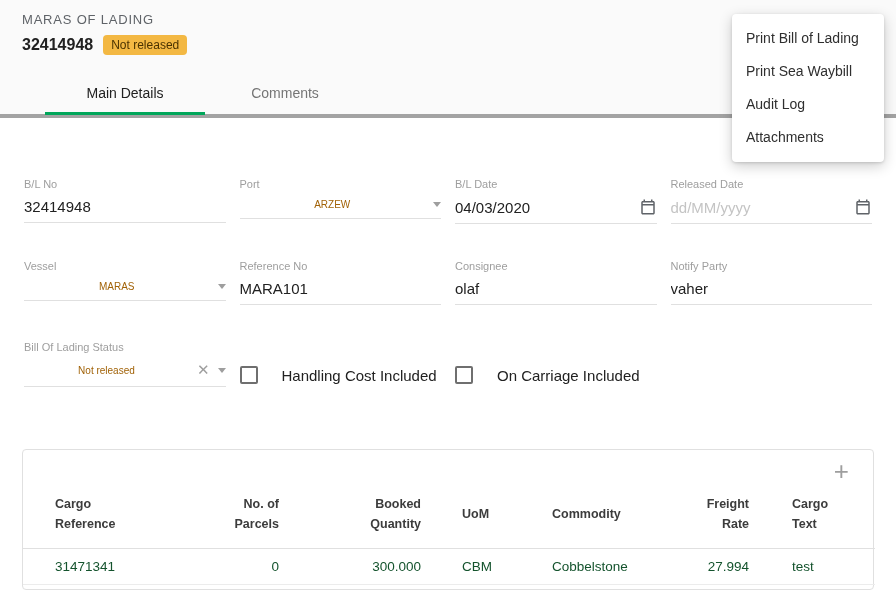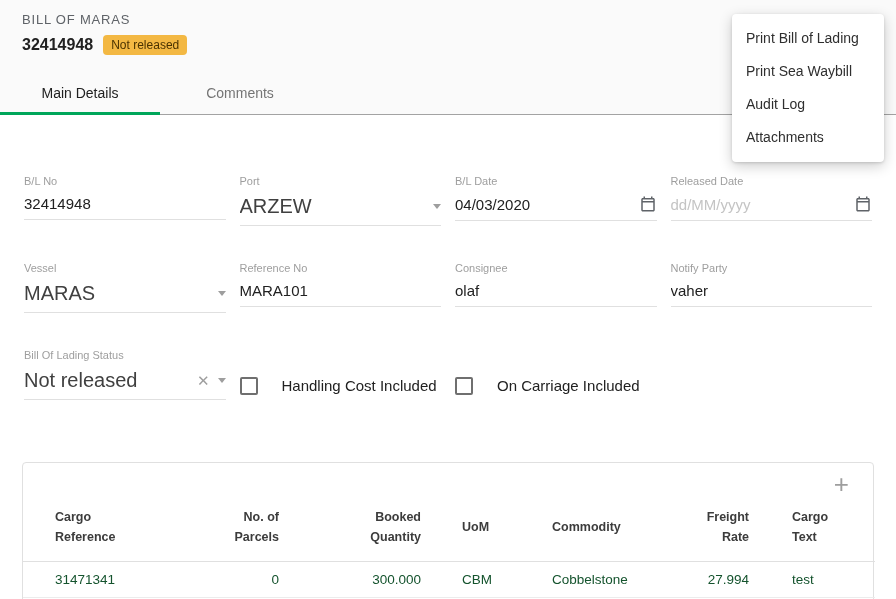--- a/index.html
+++ b/index.html
@@ -16,21 +16,21 @@
   .topbar { background:#fafafa; padding-top:12px; }
   .topbar-inner { padding:0 22px; }
   .page-title { font-size:13px; color:#5f6368; letter-spacing:.8px; }
   .number-row { margin-top:8px; display:flex; align-items:center; gap:10px; }
   .bl-number { font-size:16px; font-weight:bold; color:#212121; }
   .badge {
     background:#f3b843; color:#4a3200;
     font-size:12px; padding:3px 8px; border-radius:4px; line-height:1.2;
   }
   
-  .tabs { display:flex; margin-top:16px; border-bottom:1px solid #a3a3a3; }
+  .tabs { display:flex; margin-top:16px; border-bottom:4px solid #a3a3a3;padding-left:45px; }
   .tab {
     width:160px; text-align:center; padding:14px 0 13px;
     font-size:14px; color:#757575; cursor:pointer; position:relative;
   }
   .tab.active { color:#212121; }
   .tab.active::after {
     content:""; position:absolute; left:0; right:0; bottom:-1px;
     height:3px; background:#00a65a;
   }
   
@@ -49,21 +49,21 @@
     display:grid; grid-template-columns:repeat(4,1fr);
     column-gap:14px; row-gap:36px;
   }
   .field label {
     display:block; font-size:11px; color:#9e9e9e; margin-bottom:8px;
   }
   .control {
     display:flex; align-items:center;
     border-bottom:1px solid #e0e0e0; padding-bottom:7px; min-height:21px;
   }
-  .control .value { flex:1; font-size:20px; color:#404040; white-space:nowrap; overflow:hidden; }
+  .control .value { flex:1; font-size:10px; color:#a16207; white-space:nowrap; overflow:hidden;text-align:center; }
   input.text {
     flex:1; width:100%; border:none; outline:none; background:transparent;
     font-size:15px; color:#212121; padding:0; font-family:inherit;
   }
   input.text::placeholder { color:#c4c4c4; }
   .chev {
     width:0; height:0; margin-left:8px; flex:0 0 auto;
     border-left:4px solid transparent; border-right:4px solid transparent;
     border-top:5px solid #9e9e9e;
   }
@@ -103,21 +103,21 @@
   .al-r { text-align:right; }
   .pad-first { padding-left:32px; }
   .pad-uom { padding-left:41px; }
   .pad-text { padding-left:43px; }
 </style>
 </head>
 <body>
 
 <header class="topbar">
   <div class="topbar-inner">
-    <div class="page-title">BILL OF MARAS</div>
+    <div class="page-title">MARAS OF LADING</div>
     <div class="number-row">
       <span class="bl-number">32414948</span>
       <span class="badge">Not released</span>
     </div>
   </div>
   <nav class="tabs">
     <div class="tab active">Main Details</div>
     <div class="tab">Comments</div>
   </nav>
 </header>

